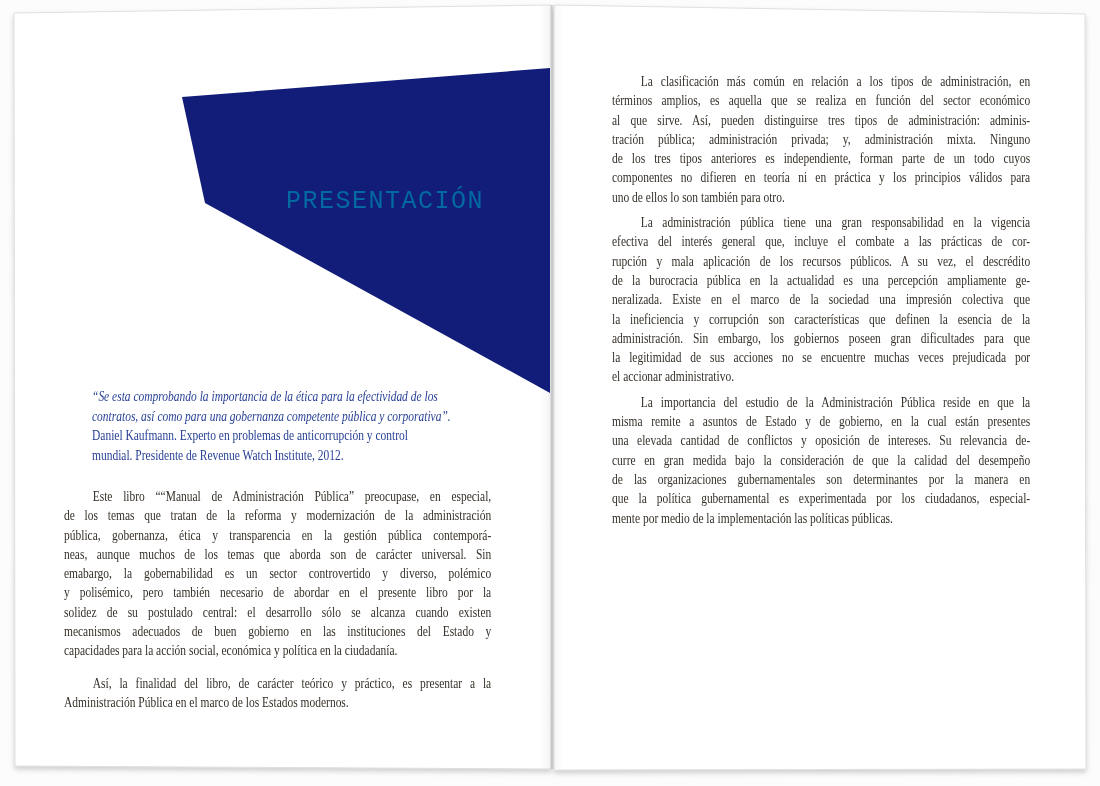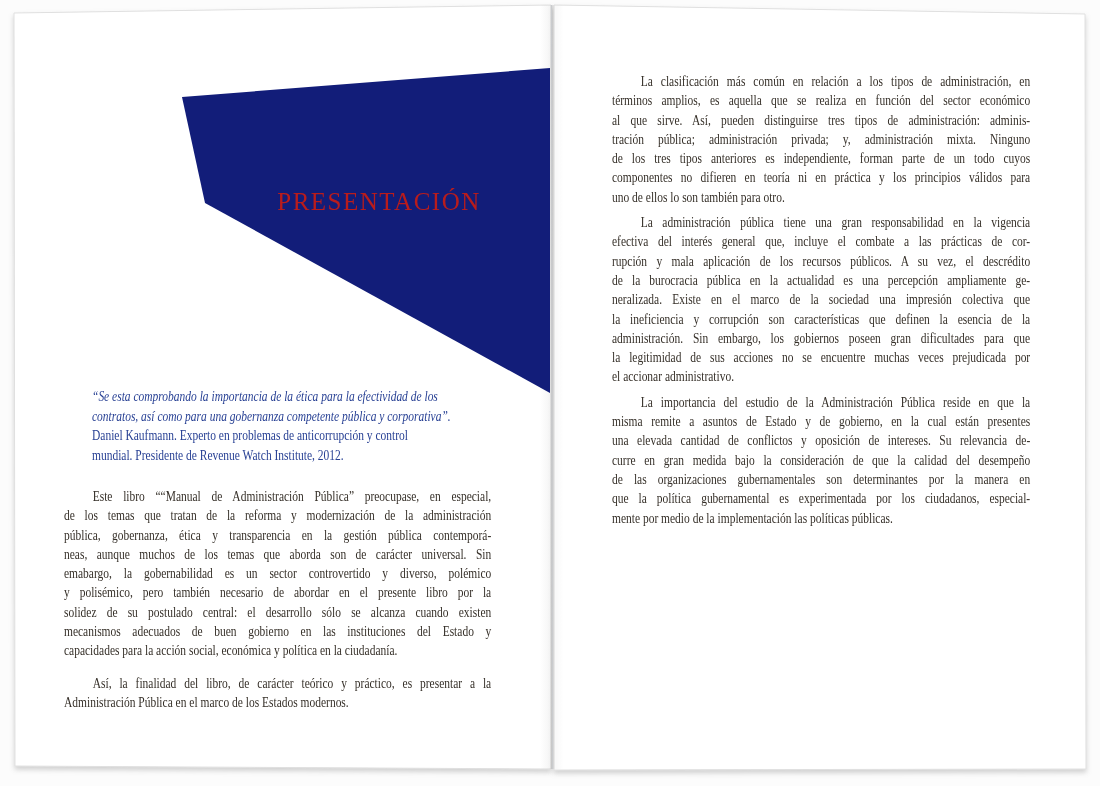--- a/index.html
+++ b/index.html
@@ -6,25 +6,25 @@
   body {
     width:1100px; height:786px; position:relative; overflow:hidden;
     background: var(--background, #fcfcfc);
     font-family: "Liberation Serif", serif;
   }
   .stage { position:absolute; left:0; top:0; width:1100px; height:786px; }
   svg.book { position:absolute; left:0; top:0; }
 
   
   .banner-title {
-    position:absolute; left:219px; top:189px; width:320px;
+    position:absolute; left:225px; top:189px; width:320px;
     text-align:center;
-    font-family:Liberation Serif, serif;
+    font-family:Liberation Mono, monospace;
     font-size:25px; line-height:26px; letter-spacing:1.5px;
-    color:#b91c1c;
+    color:#0369a1;
   }
 
   
   .quote {
     position:absolute; left:92px; top:387px; width:460px;
     transform:scaleX(0.82); transform-origin:0 0;
     color: var(--quote-blue, #263f93);
     font-size:14px; line-height:19.6px;
   }
   .q-line.italic { font-style:italic; }

